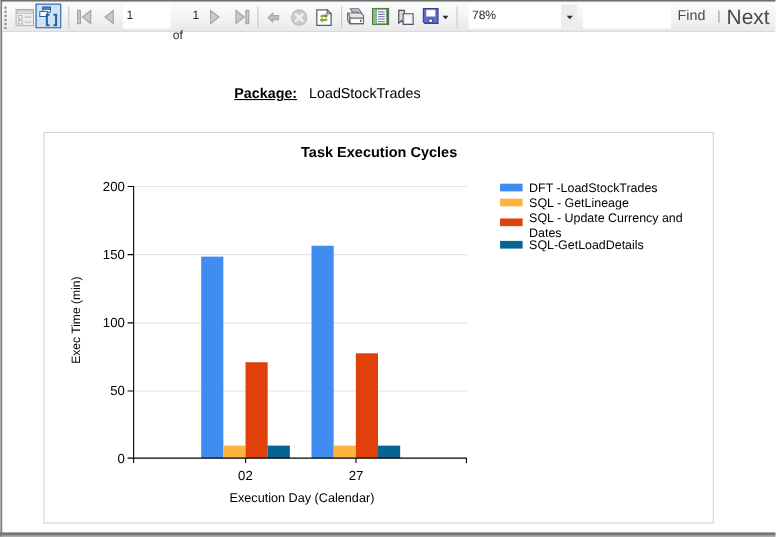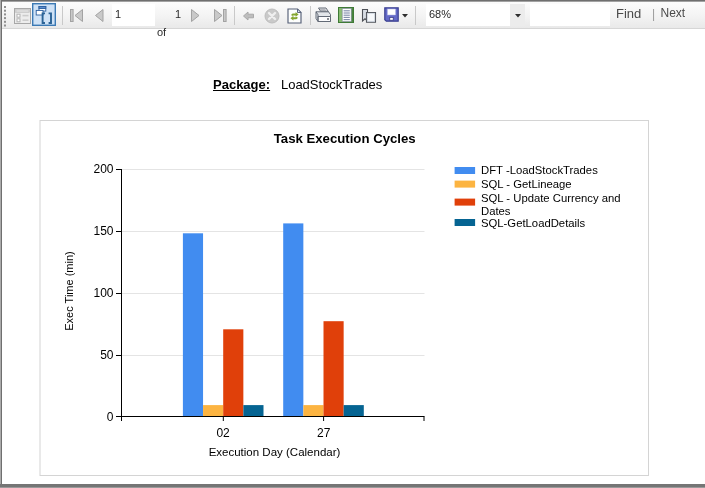--- a/index.html
+++ b/index.html
@@ -141,26 +141,26 @@
   <svg width="7" height="5" style="position:absolute;left:400px;top:12px">
     <path d="M0 0 L6 0 L3 3.5 Z" fill="#2e2e2e"></path>
   </svg>
   <div class="sep" style="left:413px"></div>
 
   <div class="white" style="left:424px;width:99px;"></div>
   <div style="position:absolute;left:508px;top:2px;width:15px;height:22px;background:#ececec"></div>
   <svg width="7" height="5" style="position:absolute;left:513px;top:12px">
     <path d="M0 0 L6 0 L3 3.5 Z" fill="#2e2e2e"></path>
   </svg>
-  <div class="tbtxt" style="left:427px;top:6px;">68%</div>
+  <div class="tbtxt" style="left:427px;top:6px;">78%</div>
 
   <div class="white" style="left:528px;width:80px;"></div>
   <div class="tbtxt" style="left:614px;top:4px;color:#4a4a4a;font-size:13px;">Find</div>
   <div class="tbtxt" style="left:650px;top:4.5px;color:#9a9a9a;font-size:12px;">|</div>
-  <div class="tbtxt" style="left:658.5px;top:4px;color:#4a4a4a;font-size:12px;">Next</div>
+  <div class="tbtxt" style="left:658.5px;top:4px;color:#4a4a4a;font-size:19px;">Next</div>
  </div>
 
  <div id="pkg"><b>Package:</b>&nbsp;&nbsp; LoadStockTrades</div>
 
  <svg width="611" height="358" viewBox="39 119 611 358" style="position:absolute;left:39px;top:119px">
    <rect x="40" y="120.5" width="608.5" height="355" fill="#fff" stroke="#d4d4d4"></rect>
    <text x="344.7" y="142.5" text-anchor="middle" font-size="13.2" font-weight="bold" fill="#000">Task Execution Cycles</text>
 
    <g stroke="#e4e4e4">
      <line x1="122" y1="169.5" x2="424.5" y2="169.5"></line>

